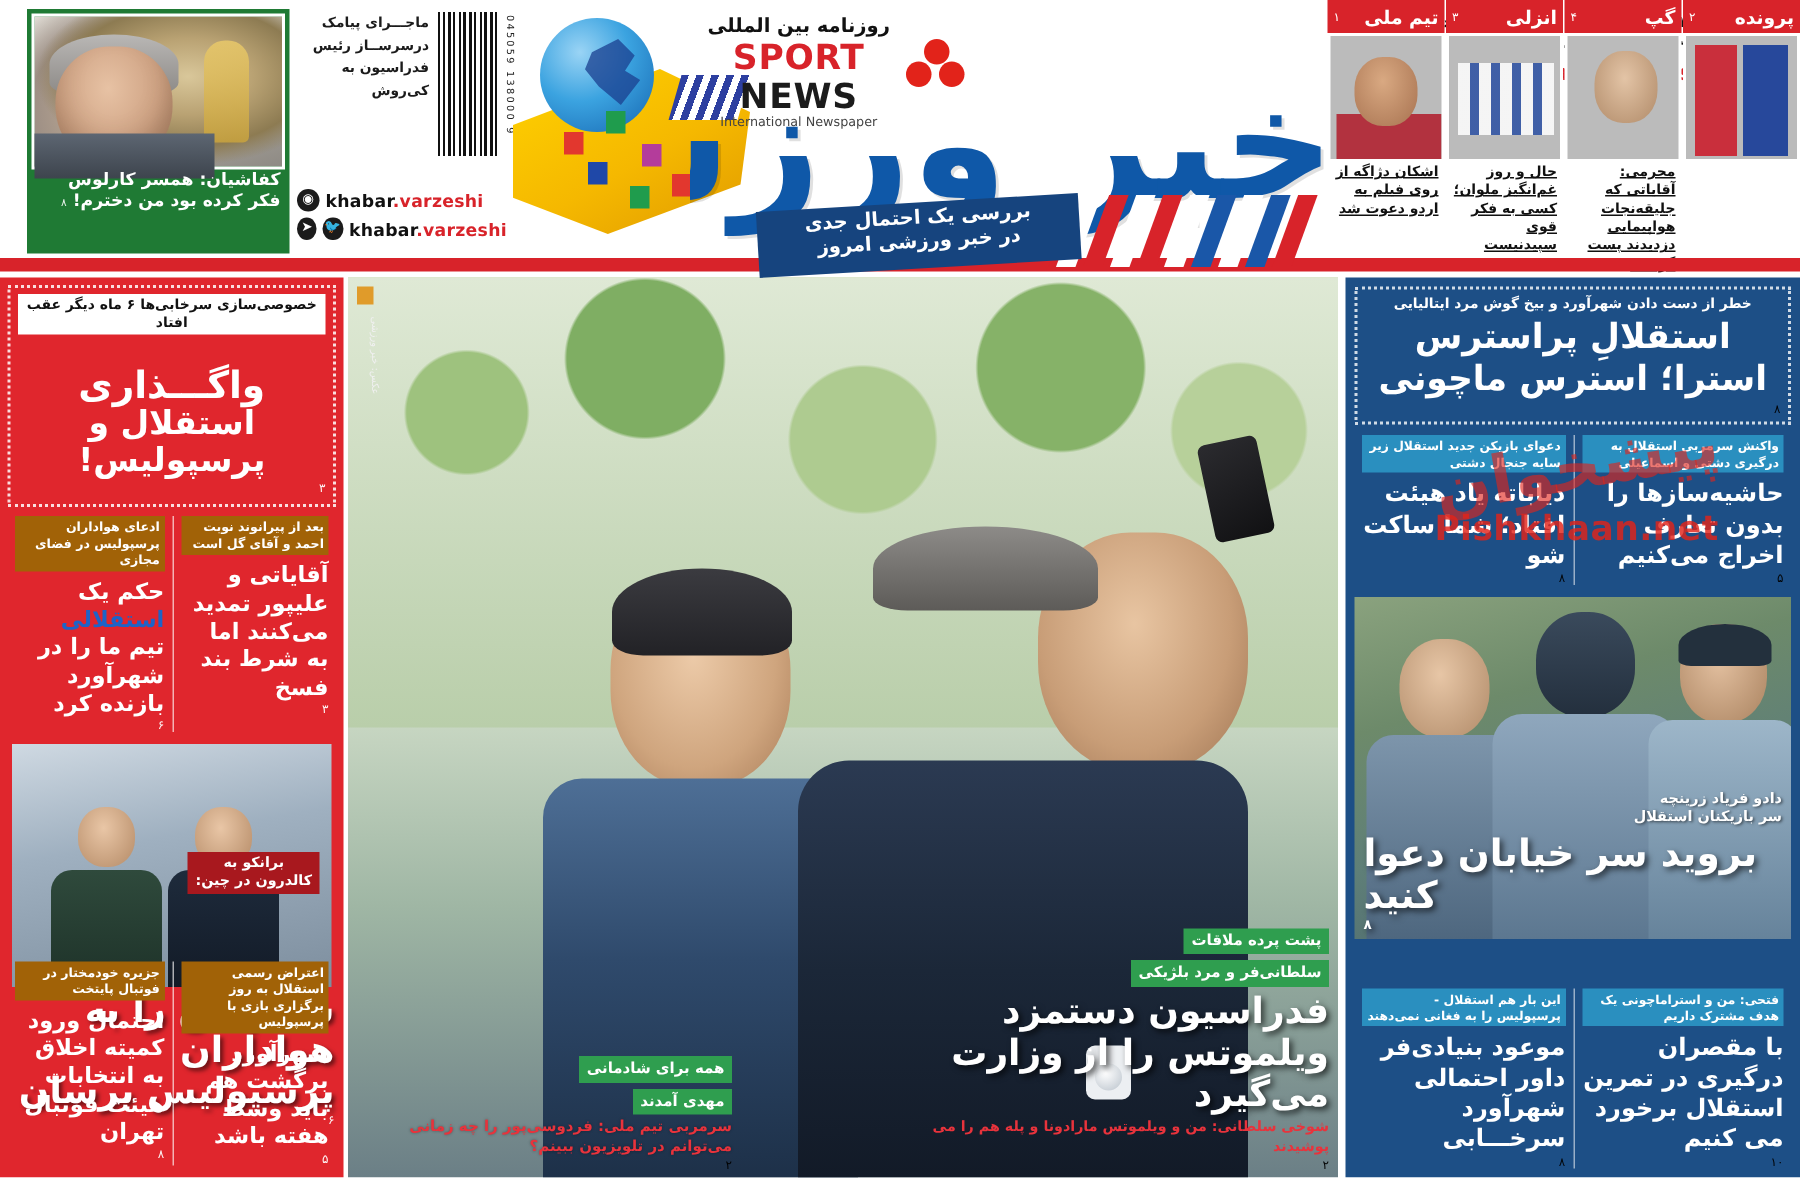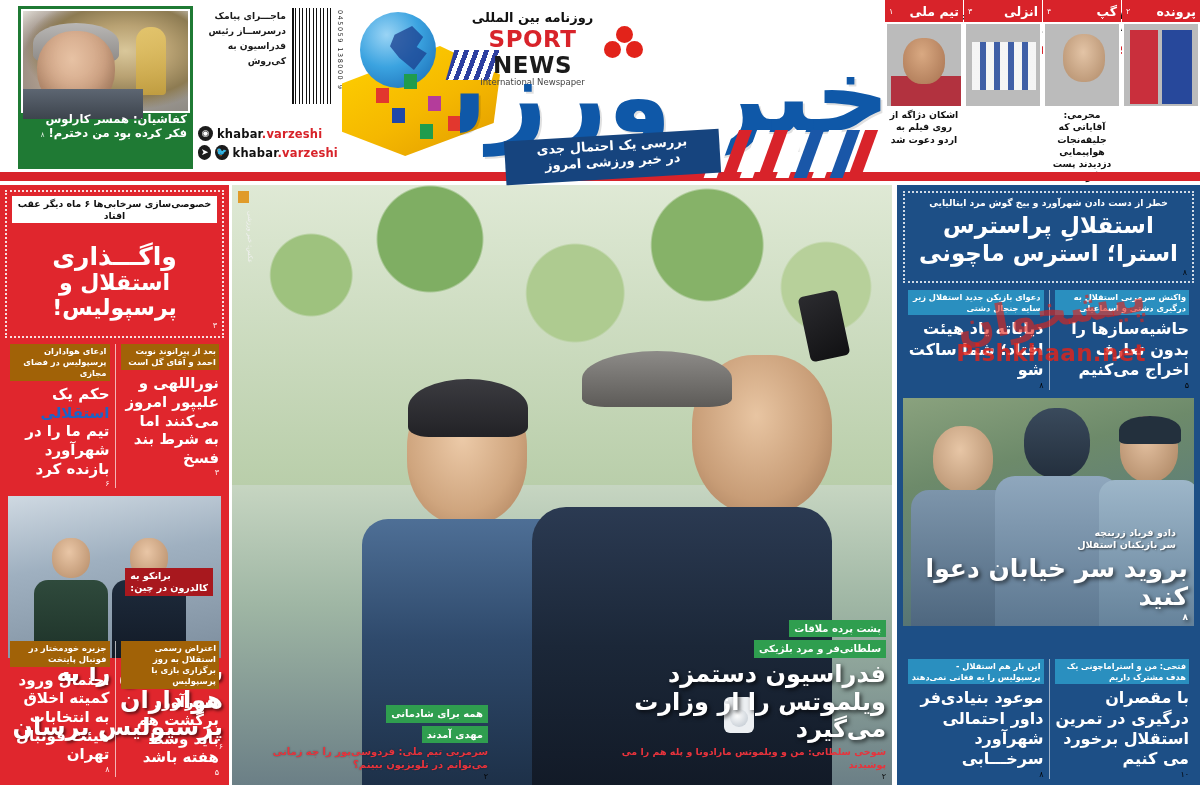--- a/index.html
+++ b/index.html
@@ -131,22 +131,22 @@
 
   
   .thumbstrip { position: absolute; right: 0; top: 0; width: 315px; height: 178px; display: flex; direction: rtl; }
   .thumb { width: 78px; margin-left: 1px; background: #fff; position: relative; }
   .thumb:last-child { margin-left: 0; }
   .thumb .tlabel { height: 22px; background: #d8232a; color: #fff; display: flex; align-items: center;
     justify-content: space-between; padding: 0 4px; direction: rtl; }
   .thumb .tlabel .nm { font-size: 12.5px; font-weight: bold; }
   .thumb .tlabel .pg { font-size: 8px; }
   .thumb .timg { height: 82px; margin: 2px 2px 0 2px; background: #bbb; overflow: hidden; position: relative; }
-  .thumb .tcap { direction: rtl; text-align: center; padding: 3px 4px 0 4px; font-size: 9.3px;
-    font-weight: bold; line-height: 1.33; color: #111; }
+  .thumb .tcap { direction: rtl; text-align: right; padding: 3px 4px 0 4px; font-size: 9.3px;
+    font-weight: bold; line-height: 1.33; color: #111; text-decoration: underline; }
   .ti1 { background: linear-gradient(160deg,#c6d2dd 0%, #8fa3b6 40%, #6f8397 100%); }
   .ti1::after { content:""; position:absolute; left:16px; top:14px; width:42px; height:46px; border-radius:45%;
     background: radial-gradient(ellipse at 45% 35%, #d9a982, #a77250); }
   .ti1::before { content:""; position:absolute; left:4px; bottom:0; width:70px; height:30px; background:#b2323f; }
   .ti2 { background: linear-gradient(180deg,#8fbf6a 0%, #6fae52 35%, #5c9c45 100%); }
   .ti2::after{ content:""; position:absolute; left:6px; top:18px; width:64px; height:48px;
     background: repeating-linear-gradient(90deg,#fff 0 8px,#2a4fa3 8px 14px); opacity:.85;}
   .ti3 { background: linear-gradient(170deg,#6d7d8b 0%, #3c4752 60%, #242b33 100%); }
   .ti3::after{ content:""; position:absolute; left:18px; top:10px; width:42px; height:48px; border-radius:45%;
     background: radial-gradient(ellipse at 48% 38%, #e3c4a6, #b08a68); }
@@ -180,21 +180,21 @@
   .lc-photo { position: relative; margin: 8px 8px 0 8px; height: 162px; overflow: hidden;
     background: linear-gradient(170deg,#cfd9e2 0%, #9fb0c0 40%, #7d8e9e 100%); }
   .lc-photo .man { position: absolute; bottom: 0; width: 74px; height: 120px; }
   .lc-photo .man .h { width: 38px; height: 40px; border-radius: 46%; margin: 0 auto;
     background: radial-gradient(ellipse at 45% 35%, #e9c6a6, #b48a66); }
   .lc-photo .man .b { width: 74px; height: 80px; margin-top: 2px; border-radius: 14px 14px 0 0; }
   .lc-photo .m1 { left: 26px; } .lc-photo .m1 .b { background: linear-gradient(180deg,#2f4a3c,#1d3128); }
   .lc-photo .m2 { left: 104px; } .lc-photo .m2 .b { background: linear-gradient(180deg,#1e2b3c,#121a26); }
 
   .lc-ov-kick { position: absolute; right: 8px; bottom: 62px; background: #a8181e; color: #fff;
-    direction: rtl; text-align: left; font-size: 9.5px; font-weight: bold; padding: 2px 5px; line-height: 1.3; }
+    direction: rtl; text-align: center; font-size: 9.5px; font-weight: bold; padding: 2px 5px; line-height: 1.3; }
   .lc-ov-head { position: absolute; right: 6px; bottom: 2px; left: 6px; direction: rtl; text-align: right;
     font-size: 24px; font-weight: bold; color: #fff; line-height: 1.12;
     text-shadow: 2px 2px 3px rgba(0,0,0,.55); }
 
   
   .lc-bottom { position: absolute; left: 0; bottom: 8px; width: 229px; }
 
   
   .center { position: absolute; left: 232px; top: 0; width: 660px; height: 600px; overflow: hidden;
     background: linear-gradient(180deg,#b9cf9a 0%, #8fb77a 18%, #d6e2cd 42%, #9fb6a4 70%, #6b7f86 100%); }
@@ -278,23 +278,23 @@
   .rp2 { left: 92px; width: 124px; }
   .rp2 .h { width: 66px; height: 70px; background: linear-gradient(180deg,#3a4a5c,#232f3d); }
   .rp2 .b { width: 124px; height: 150px; margin-top: -2px; border-radius: 20px 20px 0 0;
     background: linear-gradient(180deg,#8fa7bd,#5c7790); }
   .rp3 { left: 196px; width: 100px; }
   .rp3 .h { width: 58px; height: 66px; background: radial-gradient(ellipse at 45% 36%, #e3c0a0, #a9825f); }
   .rp3 .hr { position: absolute; left: 20px; top: 0; width: 62px; height: 28px;
     border-radius: 52% 52% 14% 14%; background: #23303d; }
   .rp3 .b { width: 100px; height: 146px; margin-top: -2px; border-radius: 16px 16px 0 0;
     background: linear-gradient(180deg,#9db6c9,#66839b); }
-  .rc-ov-kick { position: absolute; right: 18px; bottom: 74px; direction: rtl; text-align: right;
+  .rc-ov-kick { position: absolute; right: 6px; bottom: 74px; direction: rtl; text-align: right;
     color: #fff; font-size: 9.6px; font-weight: bold; line-height: 1.32; text-shadow: 1px 1px 2px rgba(0,0,0,.6); }
-  .rc-ov-head { position: absolute; right: 6px; bottom: 4px; left: 6px; direction: rtl; text-align: right;
+  .rc-ov-head { position: absolute; right: 6px; bottom: 4px; left: 6px; direction: rtl; text-align: left;
     color: #fff; font-size: 25px; font-weight: bold; line-height: 1.14; text-shadow: 2px 2px 4px rgba(0,0,0,.65); }
 
   .rc-bottom { position: absolute; left: 0; bottom: 6px; width: 303px; }
 
   .wm { position: absolute; left: 936px; top: 290px; width: 230px; height: 120px; z-index: 9;
     pointer-events: none; direction: rtl; }
   .wm .fa { font-size: 44px; font-weight: bold; color: rgba(226,35,26,.62);
     transform: rotate(-10deg); text-align: center; line-height: 1; }
   .wm .en { font-size: 23px; font-weight: bold; color: rgba(226,35,26,.82); direction: ltr;
     text-align: center; margin-top: 6px; letter-spacing: .3px; }
@@ -412,20 +412,21 @@
         </div>
         <div class="timg ti3"></div>
         <div class="tcap">محرمی: آقایاتی که جلیقه‌نجات هواپیمایی دزدیدند پست گرفتند</div>
       </div>
       <div class="thumb">
         <div class="tlabel">
           <span class="nm">انزلی</span>
           <span class="pg">۳</span>
         </div>
         <div class="timg ti2"></div>
+        <div class="tcap">حال و روز غم‌انگیز ملوان؛ کسی به فکر قوی سپیدنیست</div>
       </div>
       <div class="thumb">
         <div class="tlabel">
           <span class="nm">تیم ملی</span>
           <span class="pg">۱</span>
         </div>
         <div class="timg ti1"></div>
         <div class="tcap">اشکان دژاگه از روی فیلم به اردو دعوت شد</div>
       </div>
     </div>
@@ -442,21 +443,21 @@
         <div class="lc-head">
           <div>واگـــذاری</div>
           <div class="l2">استقلال و پرسپولیس!</div>
         </div>
         <div class="pgnum">۳</div>
       </div>
 
       <div class="two-up">
         <div class="tu-col sep">
           <div class="tu-kick">بعد از پیرانوند نوبت احمد و آقای گل است</div>
-          <div class="tu-head">نوراللهی و علیپور امروز می‌کنند اما به شرط بند فسخ</div>
+          <div class="tu-head">آقایاتی و علیپور تمدید می‌کنند اما به شرط بند فسخ</div>
           <div class="pgnum">۳</div>
         </div>
         <div class="tu-col">
           <div class="tu-kick">ادعای هواداران پرسپولیس در فضای مجازی</div>
           <div class="tu-head">
             <span>حکم یک </span><span class="hl">استقلالی</span><span> تیم ما را در شهرآورد بازنده کرد</span>
           </div>
           <div class="pgnum">۶</div>
         </div>
       </div>

